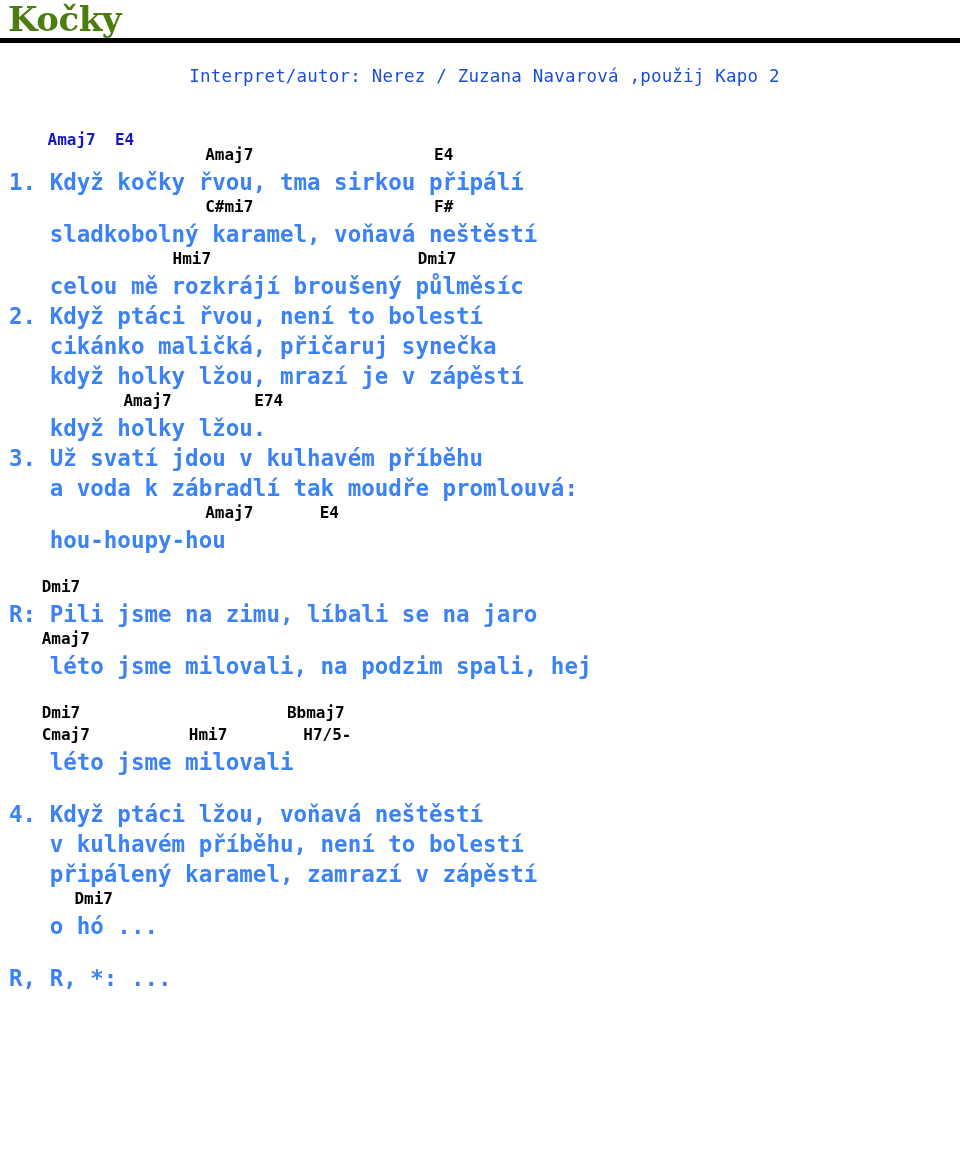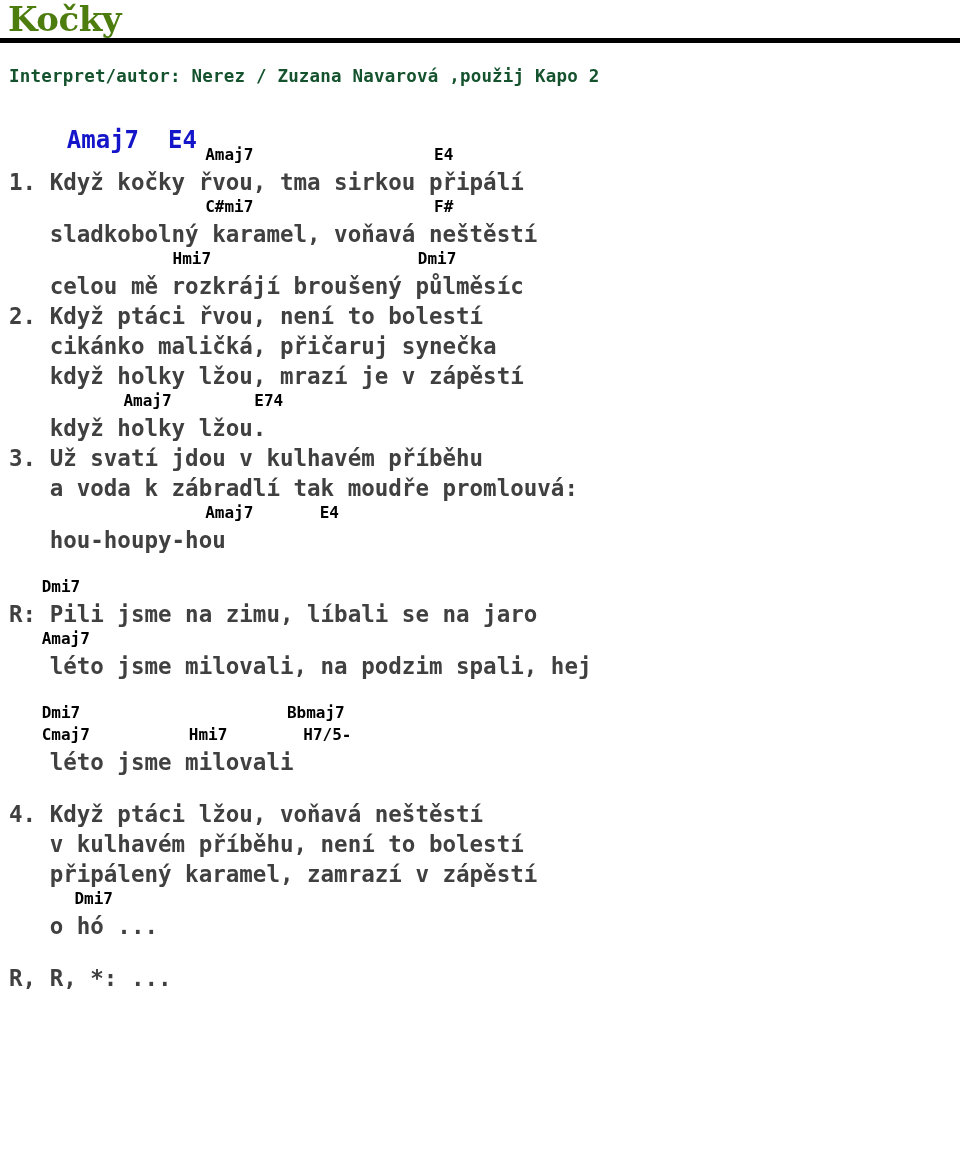--- a/index.html
+++ b/index.html
@@ -34,27 +34,28 @@
     white-space: pre;
   }
   .title-rule {
     width: 960px;
     height: 5px;
     background: #000000;
     margin: 1px 0 0 0;
   }
   .subtitle {
     font-family: "DejaVu Sans Mono", "Liberation Mono", monospace;
-    font-weight: bold;
+    font-weight: normal;
     font-size: 17.5px;
     line-height: 22px;
     white-space: pre;
     padding: 22px 0 0 9px;
-    color: #14532d;
+    color: #1d4ed8;
     letter-spacing: 0.2px;
+    text-align: center;
   }
   .song {
     padding: 16px 0 0 0;
   }
   
   .line {
     position: relative;
     height: 30px;
     font-weight: bold;
   }
@@ -66,31 +67,31 @@
   }
   .lyric {
     position: absolute;
     left: 9px;
     top: 0;
     white-space: pre;
     font-family: "DejaVu Sans Mono", "Liberation Mono", monospace;
     font-size: 22.5px;
     line-height: 30px;
     letter-spacing: 0px;
-    color: #404040;
+    color: #3b82f6;
   }
   .chords {
     position: absolute;
     left: 9px;
     top: 0;
     height: 22px;
     white-space: pre;
     font-family: "DejaVu Sans Mono", "Liberation Mono", monospace;
     font-weight: bold;
-    font-size: 24px;
+    font-size: 16px;
     line-height: 22px;
     color: #1414c8;
   }
   .chord {
     position: absolute;
     top: 0;
     white-space: pre;
   }
 </style>
 </head>

